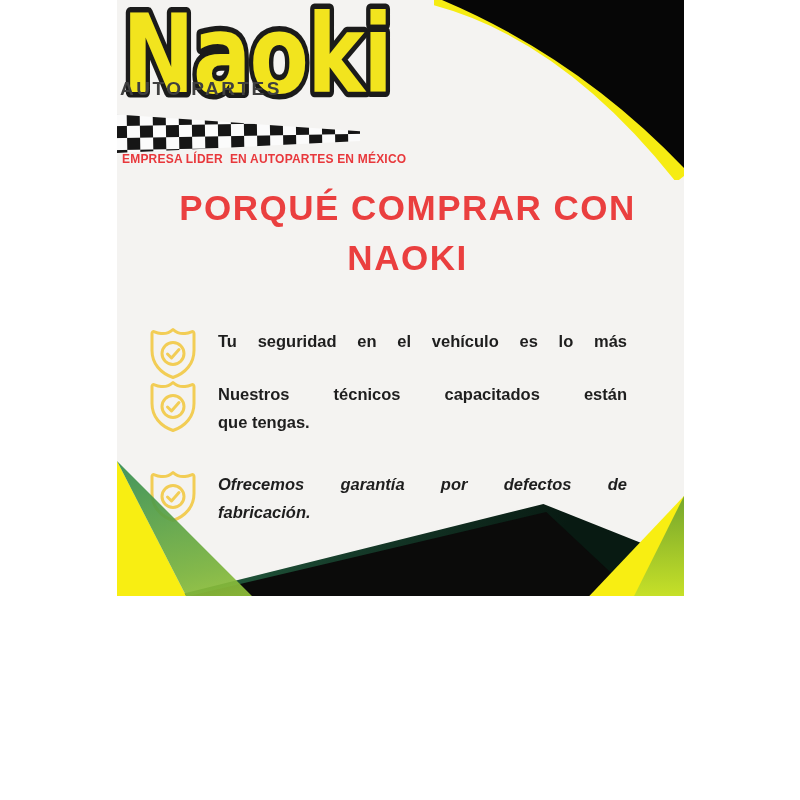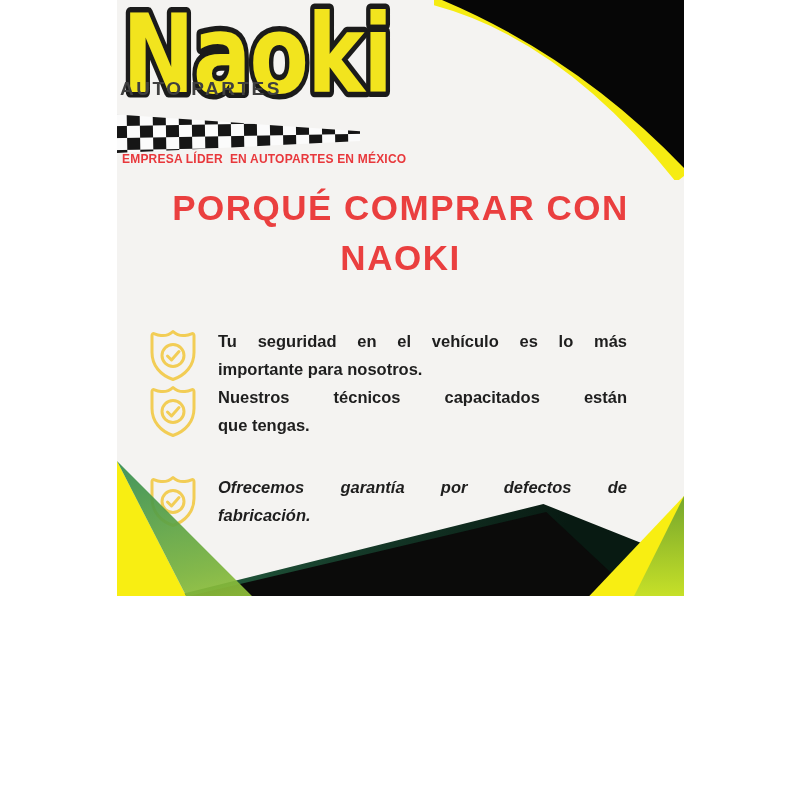--- a/index.html
+++ b/index.html
@@ -28,27 +28,27 @@
     clip-path:polygon(0 0, 100% 55%, 100% 80%, 0 100%);
     transform:rotate(-1deg);
   }
   .tagline{
     position:absolute;left:5px;top:152px;
     font-size:12px;font-weight:bold;color:#e8383c;
     letter-spacing:0.2px;white-space:pre-wrap;
   }
   
   .heading{
-    position:absolute;left:0;top:183px;width:100%;
+    position:absolute;left:7px;top:183px;width:100%;
     text-align:center;color:#ea3f3f;
     font-size:35px;font-weight:800;letter-spacing:1.5px;line-height:50px;
   }
   
   .benefits{position:absolute;left:33px;top:327px;width:490px;}
-  .benefit{display:flex;align-items:center;}
+  .benefit{display:flex;align-items:flex-start;}
   .benefit + .benefit-m1{}
   .benefit + .benefit-m2{margin-top:34px;font-style:italic;}
   .shield{flex:0 0 46px;margin-right:22px;}
   .benefit-text{
     width:409px;color:#1e1e1e;font-size:16.5px;font-weight:bold;line-height:28px;
   }
   .jl{text-align:justify;text-align-last:justify;}
   .ll{text-align:left;}
   
   .bottom-decor{position:absolute;left:0;bottom:0;width:567px;height:200px;}
@@ -108,21 +108,20 @@
   <div class="benefits">
 
     <div class="benefit">
       <svg class="shield" width="46" height="53" viewBox="0 0 46 53">
         <path d="M23 2.5 C26.5 5.8 30.5 7 35 6.5 C37.2 6.3 39.6 5.6 41.5 4.8 C43 4.2 44 5.2 44 6.8 V23.5 C44 36.5 35.5 46.3 23 50.5 C10.5 46.3 2 36.5 2 23.5 V6.8 C2 5.2 3 4.2 4.5 4.8 C6.4 5.6 8.8 6.3 11 6.5 C15.5 7 19.5 5.8 23 2.5 Z" fill="none" stroke="#f2cd55" stroke-width="3" stroke-linejoin="round"></path>
         <circle cx="23" cy="26.5" r="11" fill="none" stroke="#f2cd55" stroke-width="3"></circle>
         <path d="M17.5 27 L21.5 31 L29 22.5" fill="none" stroke="#f2cd55" stroke-width="3" stroke-linecap="round" stroke-linejoin="round"></path>
       </svg>
       <div class="benefit-text">
         <div class="jl">Tu seguridad en el vehículo es lo más</div>
-        <div class="ll">importante para nosotros.</div>
       </div>
     </div>
 
     <div class="benefit benefit-m1">
       <svg class="shield" width="46" height="53" viewBox="0 0 46 53">
         <path d="M23 2.5 C26.5 5.8 30.5 7 35 6.5 C37.2 6.3 39.6 5.6 41.5 4.8 C43 4.2 44 5.2 44 6.8 V23.5 C44 36.5 35.5 46.3 23 50.5 C10.5 46.3 2 36.5 2 23.5 V6.8 C2 5.2 3 4.2 4.5 4.8 C6.4 5.6 8.8 6.3 11 6.5 C15.5 7 19.5 5.8 23 2.5 Z" fill="none" stroke="#f2cd55" stroke-width="3" stroke-linejoin="round"></path>
         <circle cx="23" cy="26.5" r="11" fill="none" stroke="#f2cd55" stroke-width="3"></circle>
         <path d="M17.5 27 L21.5 31 L29 22.5" fill="none" stroke="#f2cd55" stroke-width="3" stroke-linecap="round" stroke-linejoin="round"></path>
       </svg>
       <div class="benefit-text">

